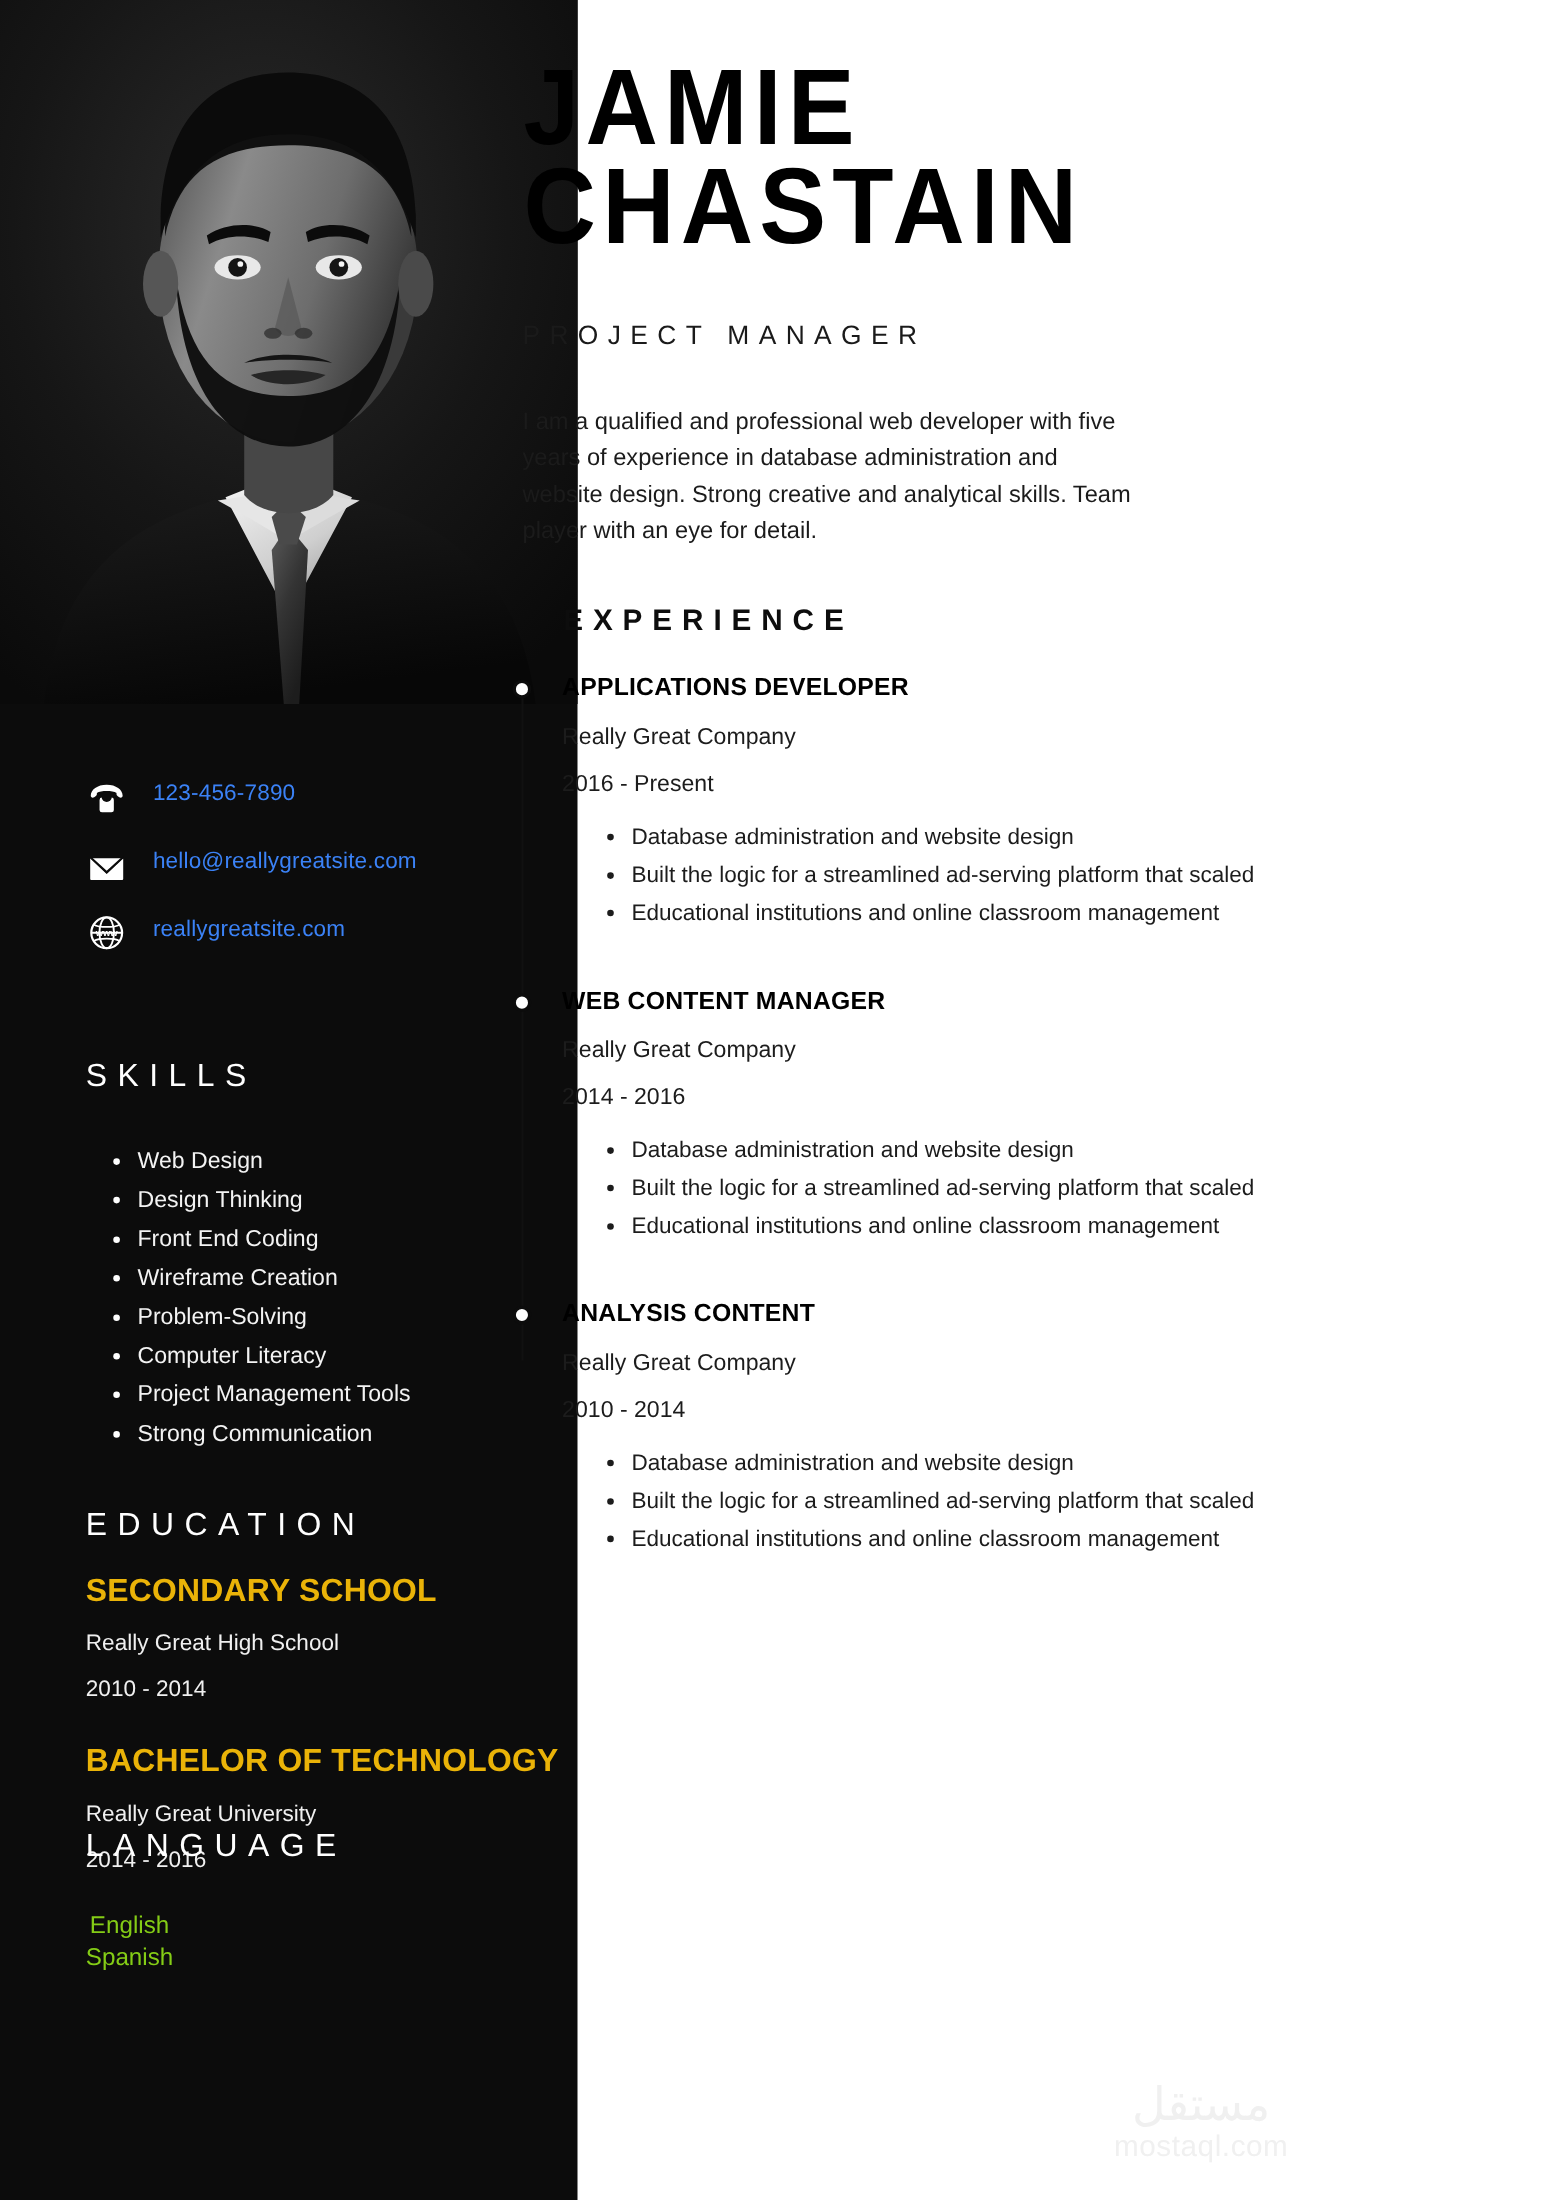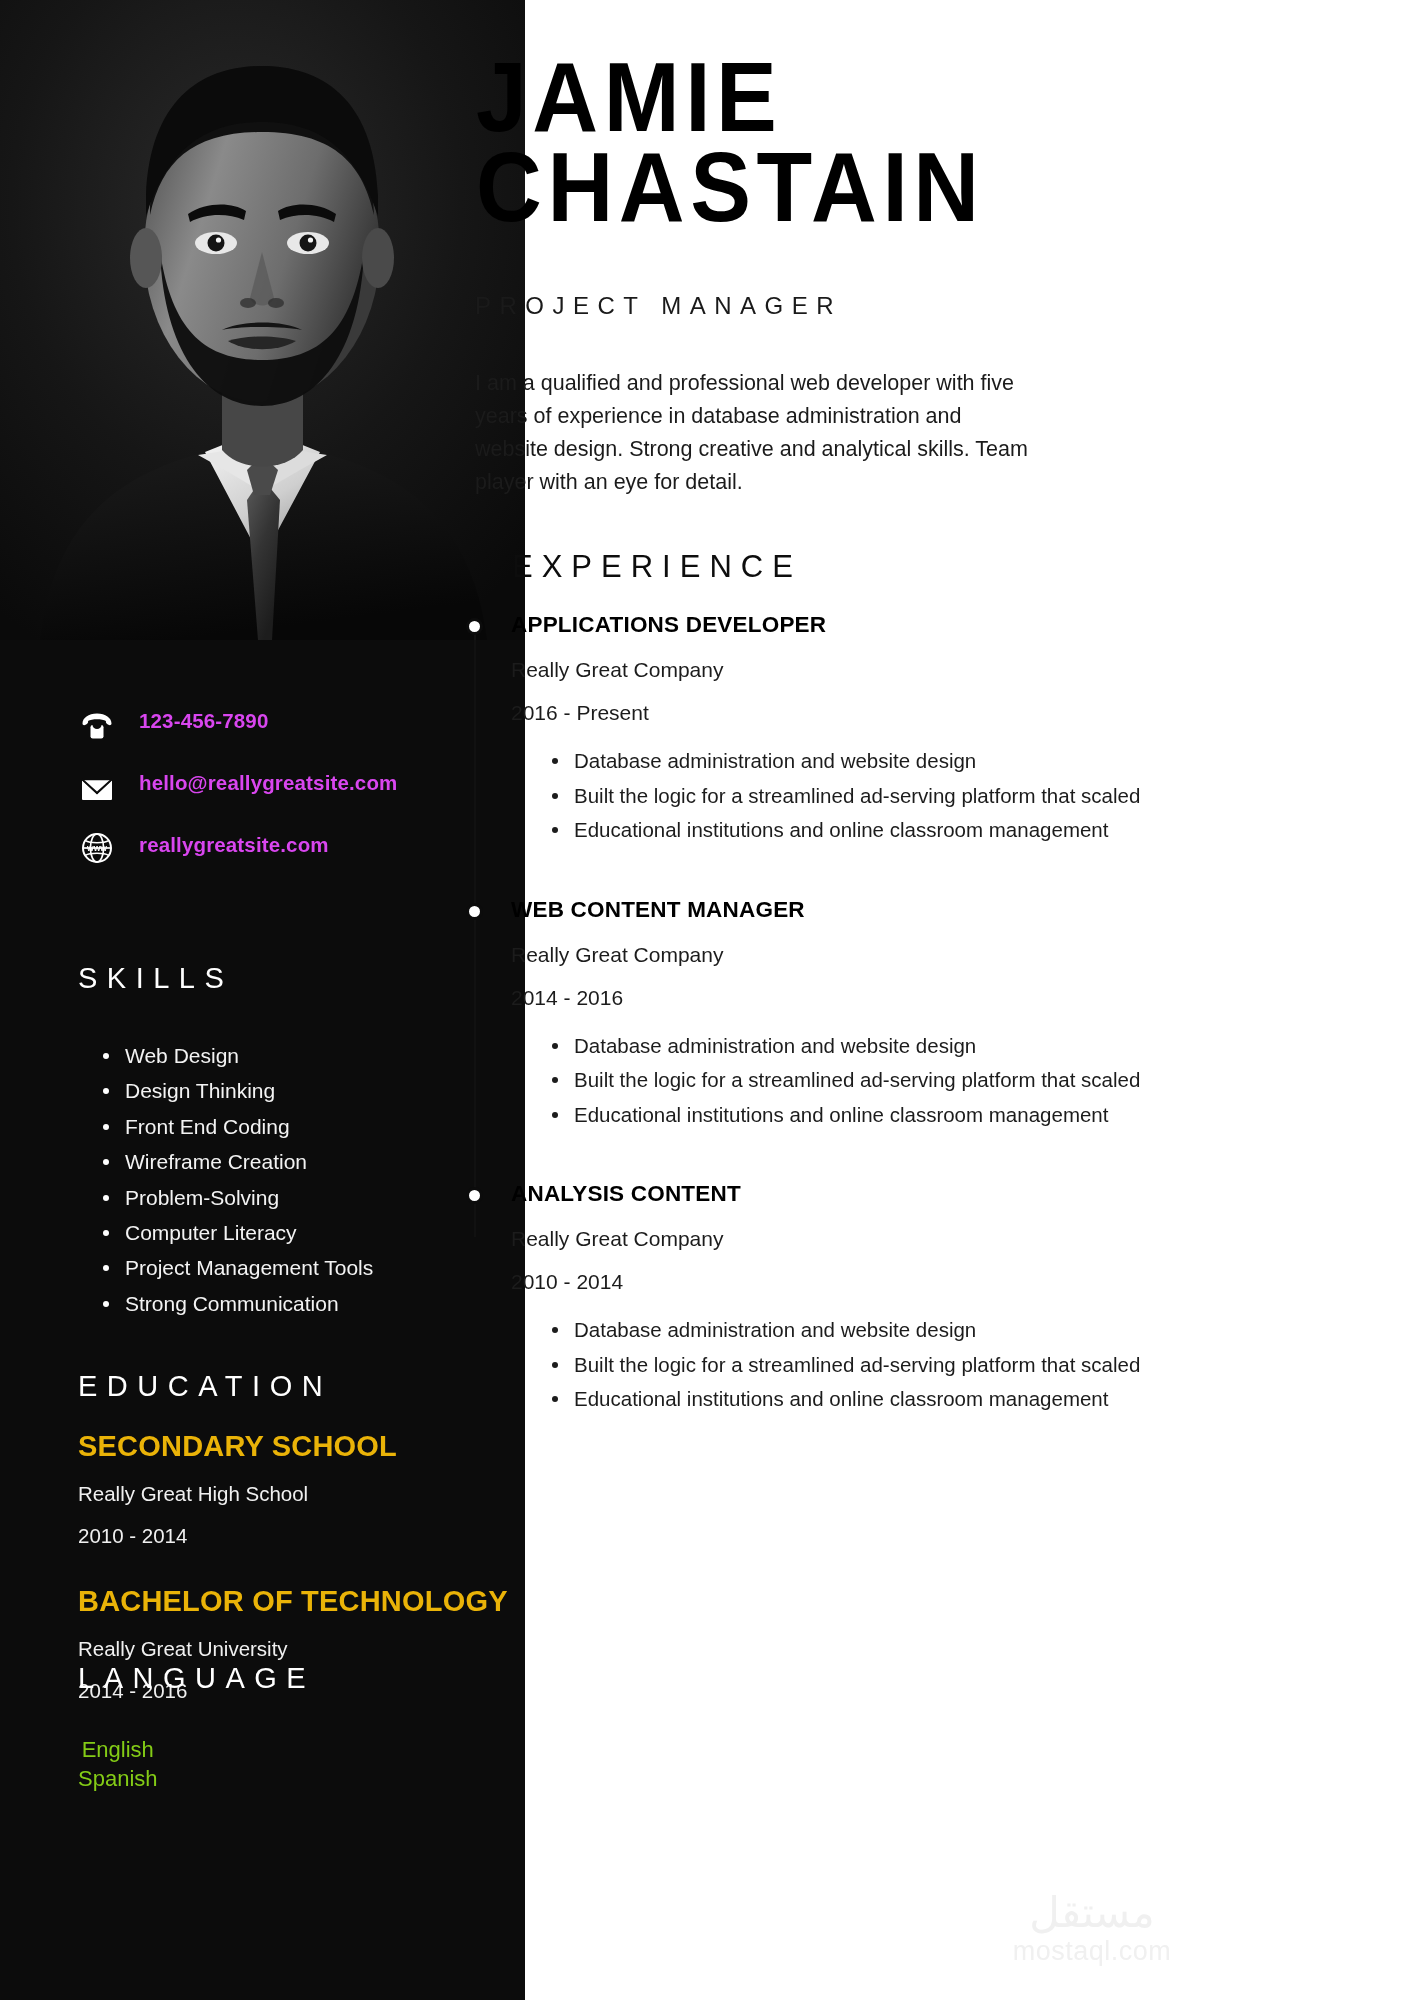--- a/index.html
+++ b/index.html
@@ -36,22 +36,22 @@
     height:62px;
   }
   .contact-ico {
     width:38px; min-width:38px; height:38px;
     display:flex; align-items:flex-end; justify-content:center;
     margin-right:23px;
   }
   .contact-ico svg { display:block; }
   .contact-txt {
     font-size:20.5px;
-    color:#d946ef;
-    font-weight:700;
+    color:#3b82f6;
+    font-weight:400;
     letter-spacing:.15px;
     white-space:nowrap;
   }
 
   .sec-head {
     font-size:29px;
     font-weight:300;
     letter-spacing:9.5px;
     color:#ffffff;
     white-space:nowrap;
@@ -120,21 +120,21 @@
   }
 
   .summary {
     position:absolute; left:-50px; top:367px;
     width:560px;
     font-size:21.5px; line-height:33px; color:#1b1b1b; font-weight:400;
   }
 
   .exp-head {
     position:absolute; left:-13px; top:549px;
-    font-size:31px; font-weight:400; letter-spacing:9px; color:#0d0d0d;
+    font-size:27px; font-weight:700; letter-spacing:9px; color:#0d0d0d;
     white-space:nowrap;
   }
 
   .timeline {
     position:absolute; left:-53px; top:612px;
     width:945px;
   }
   .tl-line {
     position:absolute; left:1.5px; top:18px;
     width:2px; height:607px;

